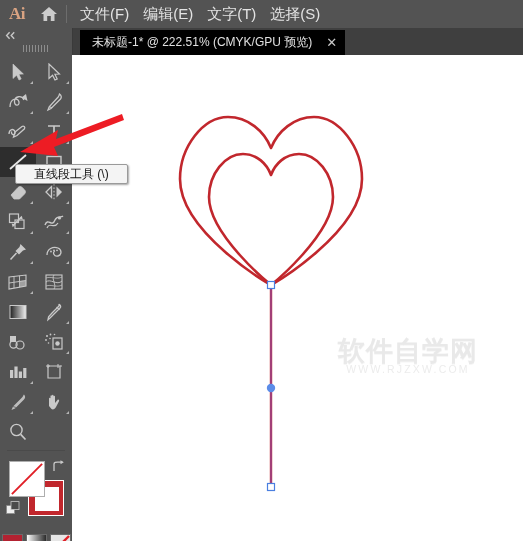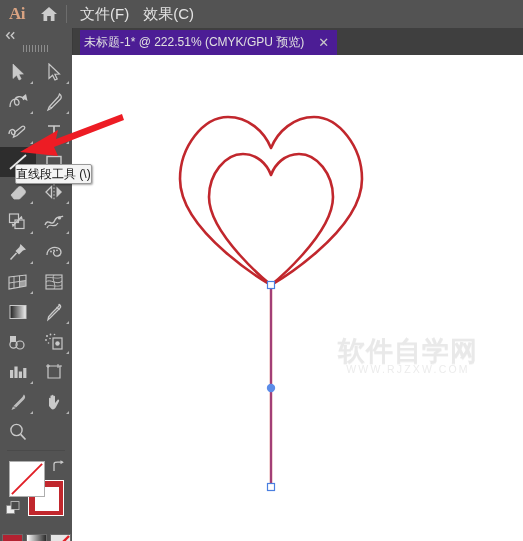--- a/index.html
+++ b/index.html
@@ -68,24 +68,24 @@
   .tabbar {
     position: absolute;
     left: 72px; top: 28px;
     width: 451px; height: 27px;
     background: #3f3f3f;
   }
   .tab {
     position: absolute;
     left: 8px; top: 2px;
     height: 25px;
-    background: #4c1d95;
-    display: flex;
-    align-items: center;
-    padding: 0 8px 0 4px;
+    background: #000000;
+    display: flex;
+    align-items: center;
+    padding: 0 8px 0 12px;
   }
   .tab-label {
     color: #e0e0e0;
     font-size: 12px;
     white-space: nowrap;
   }
   .tab-close {
     color: #c9c9c9;
     font-size: 13px;
     margin-left: 14px;
@@ -149,21 +149,21 @@
   .tooltip {
     position: absolute;
     left: 15px; top: 164px;
     height: 20px;
     background: #f4f4f4;
     border: 1px solid #9a9a9a;
     border-radius: 2px;
     box-shadow: 1px 1px 2px rgba(0,0,0,0.35);
     display: flex;
     align-items: center;
-    padding: 0 0;
+    padding: 0 18px;
     z-index: 40;
     box-sizing: border-box;
   }
   .tooltip-text {
     font-size: 12px;
     color: #141414;
     white-space: nowrap;
   }
 
   
@@ -292,21 +292,23 @@
   <div class="menubar">
     <div class="ai-logo">Ai</div>
     <div class="home-icon">
       <svg width="18" height="16" viewBox="0 0 18 16">
         <path d="M9 1 L17 8 L14.5 8 L14.5 15 L10.8 15 L10.8 10 L7.2 10 L7.2 15 L3.5 15 L3.5 8 L1 8 Z" fill="#cccccc"></path>
       </svg>
     </div>
     <div class="menu-sep"></div>
     <div class="menu-items">
       <div class="menu-item">文件(F)</div>
-      <div class="menu-item">效果(C)</div>
+      <div class="menu-item">编辑(E)</div>
+      <div class="menu-item">文字(T)</div>
+      <div class="menu-item">选择(S)</div>
     </div>
   </div>
 
   <div class="tabbar">
     <div class="tab">
       <span class="tab-label">未标题-1* @ 222.51% (CMYK/GPU 预览)</span>
       <span class="tab-close">✕</span>
     </div>
   </div>
 

